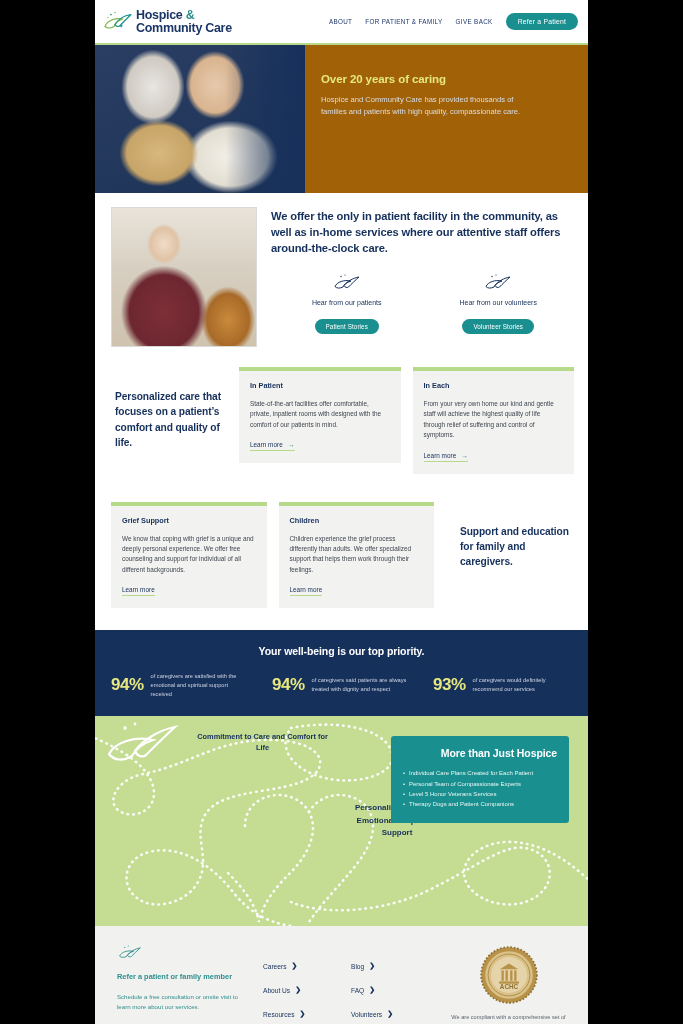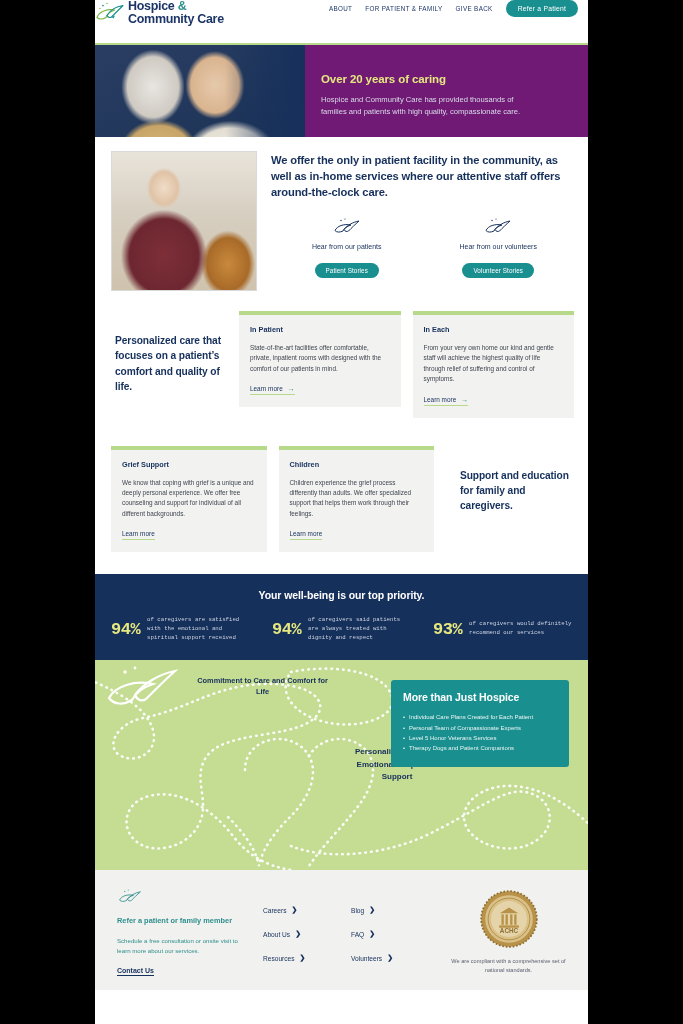--- a/index.html
+++ b/index.html
@@ -15,22 +15,22 @@
     width: 493px; height: 1024px;
     background: #ffffff;
     overflow: hidden;
   }
 
   
   .header {
     height: 45px;
     background: #ffffff;
     display: flex;
-    align-items: flex-start;
-    padding: 0 10px 0 0;
+    align-items: center;
+    padding: 0 10px 0 8px;
     border-bottom: 2px solid #b7d98a;
   }
   .logo { display: flex; align-items: center; gap: 3px; }
   .logo-mark { width: 30px; height: 26px; flex: 0 0 30px; }
   .logo-text { line-height: 1.02; }
   .logo-l1, .logo-l2 {
     font-size: 12.5px; font-weight: bold; color: #1c3567;
     letter-spacing: -0.3px; display: block; white-space: nowrap;
   }
   .logo-amp { color: #2e8f8c; font-weight: bold; }
@@ -40,21 +40,21 @@
     white-space: nowrap; font-weight: 500;
   }
   .nav-cta {
     background: #1a8f90; color: #fff; border-radius: 11px;
     font-size: 6.8px; padding: 5px 12px; white-space: nowrap;
     letter-spacing: 0.2px;
   }
 
   
   .hero {
-    position: relative; height: 92px; background: #701a75;
+    position: relative; height: 148px; background: #a16207;
     overflow: hidden; display: flex;
   }
   .hero-photo {
     position: relative; width: 210px; height: 100%;
     overflow: hidden; flex: 0 0 210px;
   }
   .hero-photo .bgimg {
     position: absolute; inset: 0;
     background:
       radial-gradient(ellipse 44px 52px at 58px 42px, #e8e6e2 0%, #cfcac2 58%, rgba(207,202,194,0) 72%),
@@ -134,21 +134,21 @@
   .arrow { color: #2e8f8c; font-size: 7px; }
 
   
   .stats {
     margin-top: 22px; background: #16305c; padding: 15px 16px 18px 16px;
   }
   .stats-title {
     color: #fff; font-size: 10.5px; font-weight: bold;
     text-align: center; margin-bottom: 15px; letter-spacing: -0.1px;
   }
-  .stats-row { display: flex; gap: 22px; font-family: Liberation Mono, monospace; }
+  .stats-row { display: flex; gap: 22px; }
   .stat { flex: 1; display: flex; align-items: center; gap: 7px; }
   .stat-num {
     color: #e6e87f; font-size: 17px; font-weight: bold;
     white-space: nowrap; letter-spacing: -0.5px;
   }
   .stat-txt { color: #cdd4e0; font-size: 5.7px; line-height: 1.55; }
 
   
   .green {
     position: relative; height: 210px; background: #c5dc93; overflow: hidden;
@@ -158,21 +158,21 @@
     position: absolute; text-align: center; color: #16305c; font-weight: bold;
   }
   #commit-label { left: 100px; top: 16px; width: 135px; font-size: 7.4px; line-height: 1.45; }
   #heart-label { left: 252px; top: 86px; width: 100px; font-size: 8px; line-height: 1.55; }
   .more-box {
     position: absolute; left: 296px; top: 20px; width: 178px;
     background: #1a8f90; border-radius: 3px; padding: 11px 12px 13px 12px;
   }
   .more-title {
     color: #fff; font-size: 10.5px; font-weight: bold;
-    text-align: left; margin-bottom: 9px; letter-spacing: -0.1px;
+    text-align: right; margin-bottom: 9px; letter-spacing: -0.1px;
   }
   .more-list { list-style: none; }
   .more-list li {
     color: #e9f5f2; font-size: 6px; line-height: 1.72;
     padding-left: 6px; position: relative;
   }
   .more-list li:before {
     content: "•"; position: absolute; left: 0; color: #e9f5f2;
   }
 

